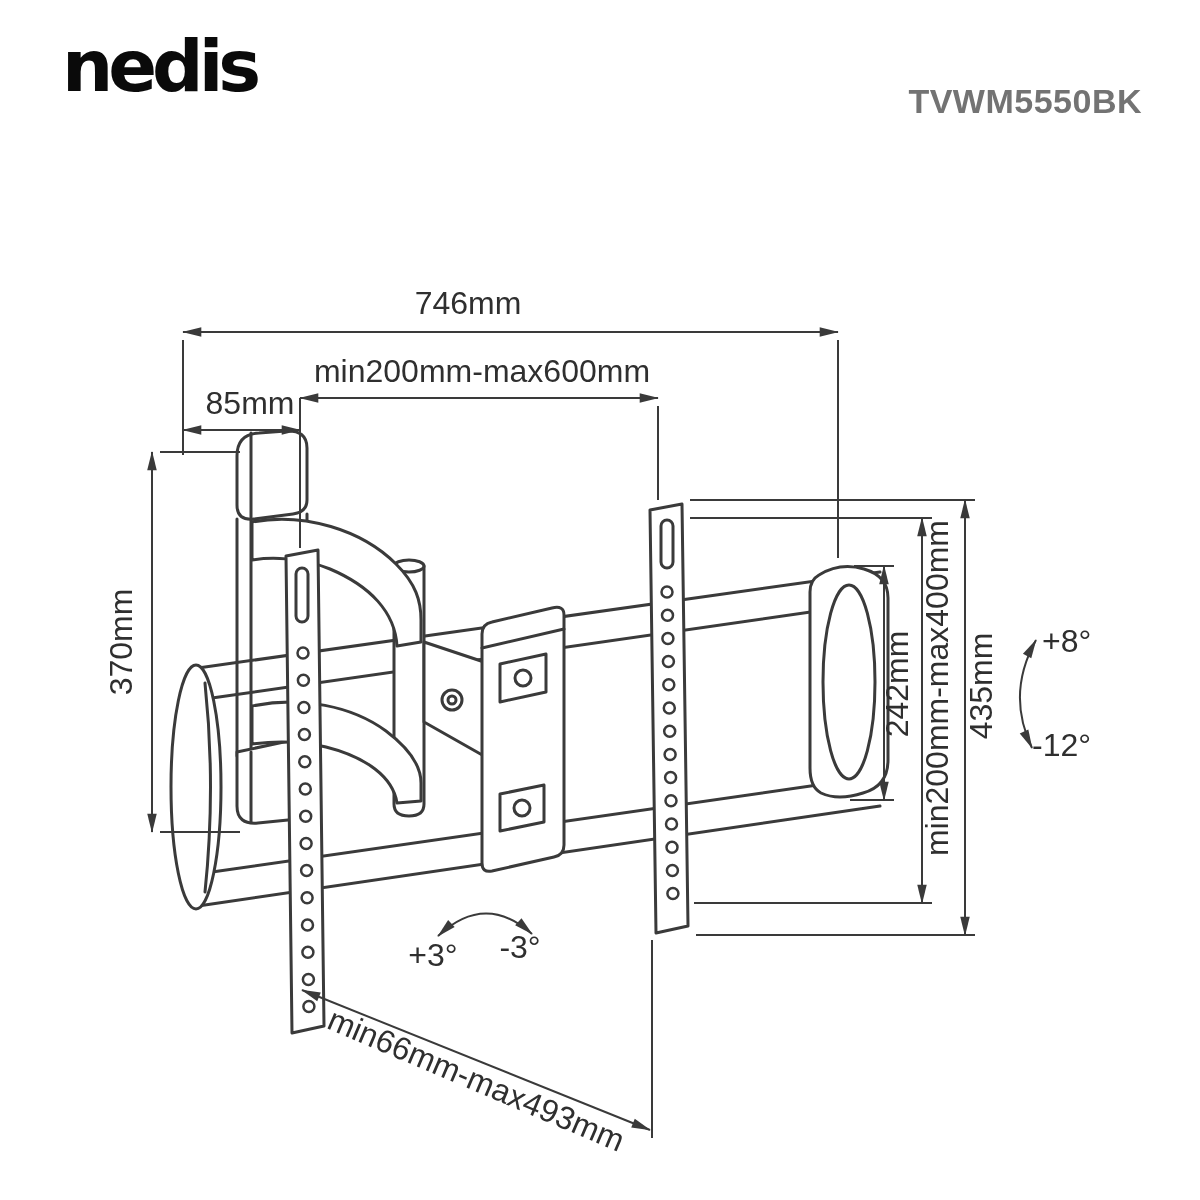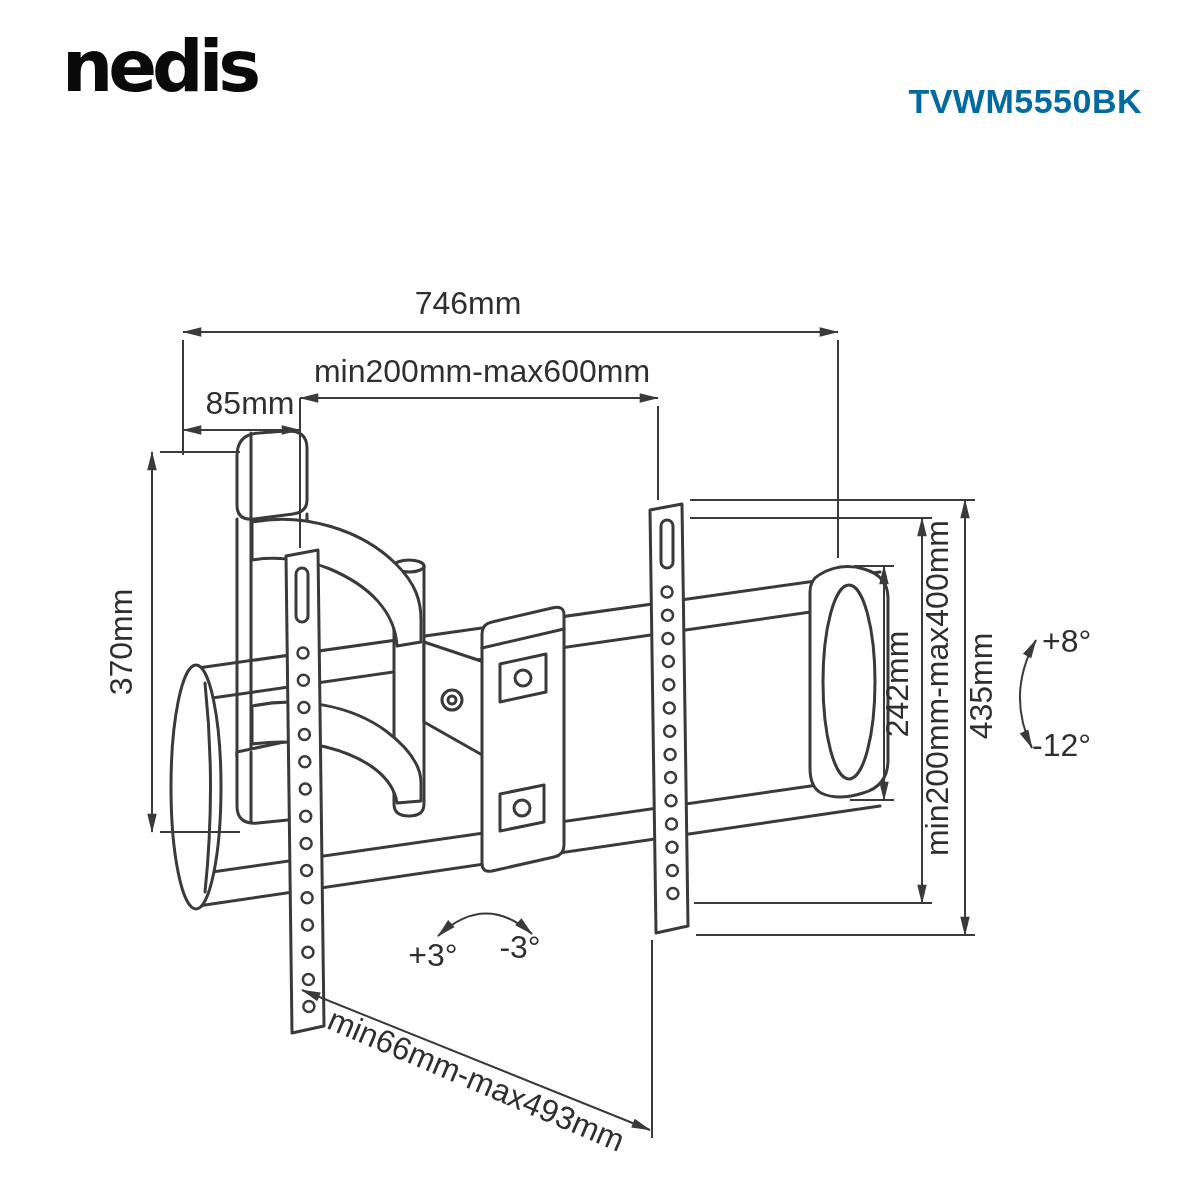--- a/index.html
+++ b/index.html
@@ -1,19 +1,19 @@
 <!DOCTYPE html>
 <html><head>
 <meta charset="utf-8">
 <style>
   html,body{margin:0;padding:0;background:#ffffff;width:1200px;height:1200px;overflow:hidden;}
   .page{position:relative;width:1200px;height:1200px;font-family:"Liberation Sans",sans-serif;}
   .brand{position:absolute;left:62px;top:24px;font-family:"DejaVu Sans",sans-serif;
          font-weight:bold;font-size:72px;letter-spacing:-5px;color:#0a0a0a;}
-  .model{position:absolute;right:58px;top:82px;font-size:34px;font-weight:bold;color:#0369a1;
+  .model{position:absolute;right:58px;top:82px;font-size:34px;font-weight:bold;color:#737373;
          letter-spacing:.5px;font-family:"Liberation Sans",sans-serif;}
   svg{position:absolute;left:0;top:0;}
   .draw path,.draw line,.draw ellipse,.draw circle,.draw rect{
       stroke:#3a3a3a;stroke-width:3;fill:none;stroke-linejoin:round;stroke-linecap:round;}
   .draw .solid{fill:#ffffff;}
   .dims path{stroke:#3a3a3a;stroke-width:2;fill:none;stroke-linecap:butt;}
   .dims text{font-family:"Liberation Sans",sans-serif;font-size:32px;fill:#2f2f2f;}
   .holes circle{stroke:#3a3a3a;stroke-width:2.5;fill:#ffffff;}
 </style>
 </head>

